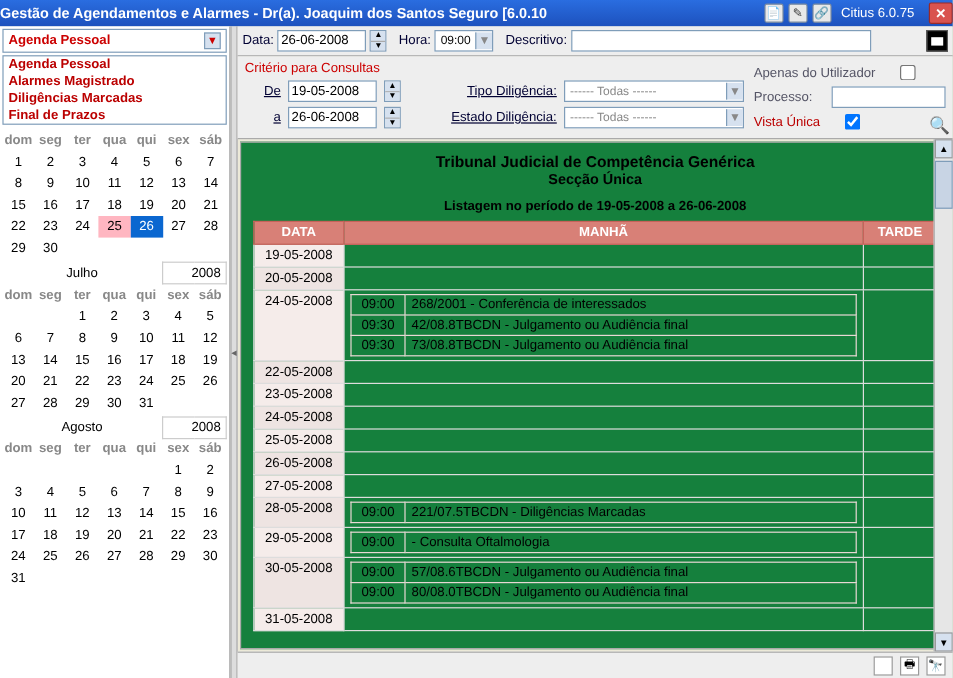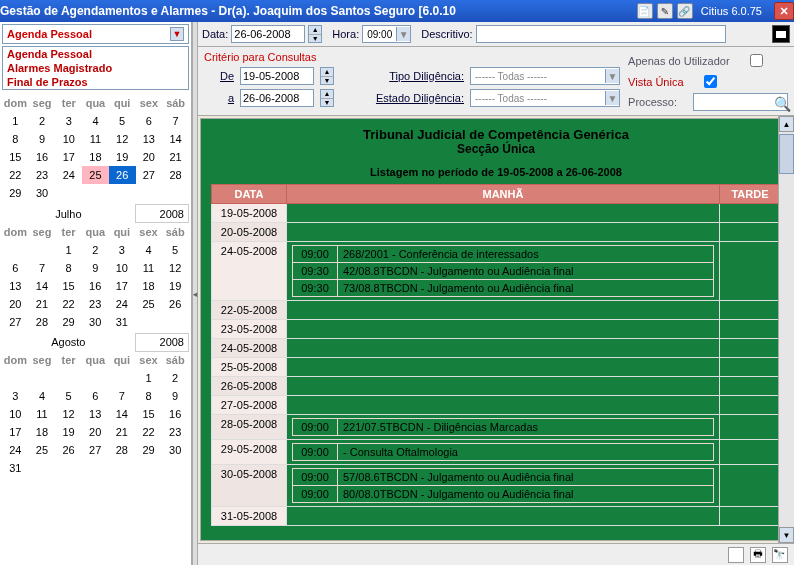--- a/index.html
+++ b/index.html
@@ -87,20 +87,21 @@
 
 <div class="container">
   <div class="left">
     <div class="dropdown-header">
       <span>Agenda Pessoal</span>
       <span class="dd-arrow">▼</span>
     </div>
     <div class="menu-items" id="menu-items">
         <div>Agenda Pessoal</div>
         <div>Alarmes Magistrado</div>
+        <div>Diligências Marcadas</div>
         <div>Final de Prazos</div>
       </div>
     <div id="calendars">
         <div class="cal">
           <table>
             <tbody>
               <tr class="dayhead">
                 <td>dom</td>
                 <td>seg</td>
                 <td>ter</td>
@@ -359,27 +360,27 @@
               <span class="dd-arrow" style="margin-left:auto;">▼</span>
             </div>
           </div>
         </div>
       </div>
       <div class="right-side-crit">
         <div class="row">
             <span>Apenas do Utilizador</span>
             <input type="checkbox" style="">
           </div>
+        <div class="row">
+            <span>Processo:</span>
+            <input class="proc-input" value="" style="">
+          </div>
         <div class="row vistau">
             <span>Vista Única</span>
             <input type="checkbox" checked="" style="">
-          </div>
-        <div class="row">
-            <span>Processo:</span>
-            <input class="proc-input" value="" style="">
           </div>
       </div>
     </div>
 
     <div style="position:relative; flex:1; display:flex;">
       <div class="content">
         <h1>Tribunal Judicial de Competência Genérica</h1>
         <h2>Secção Única</h2>
         <div class="period">Listagem no período de 19-05-2008 a 26-06-2008</div>
         <table class="listing">

